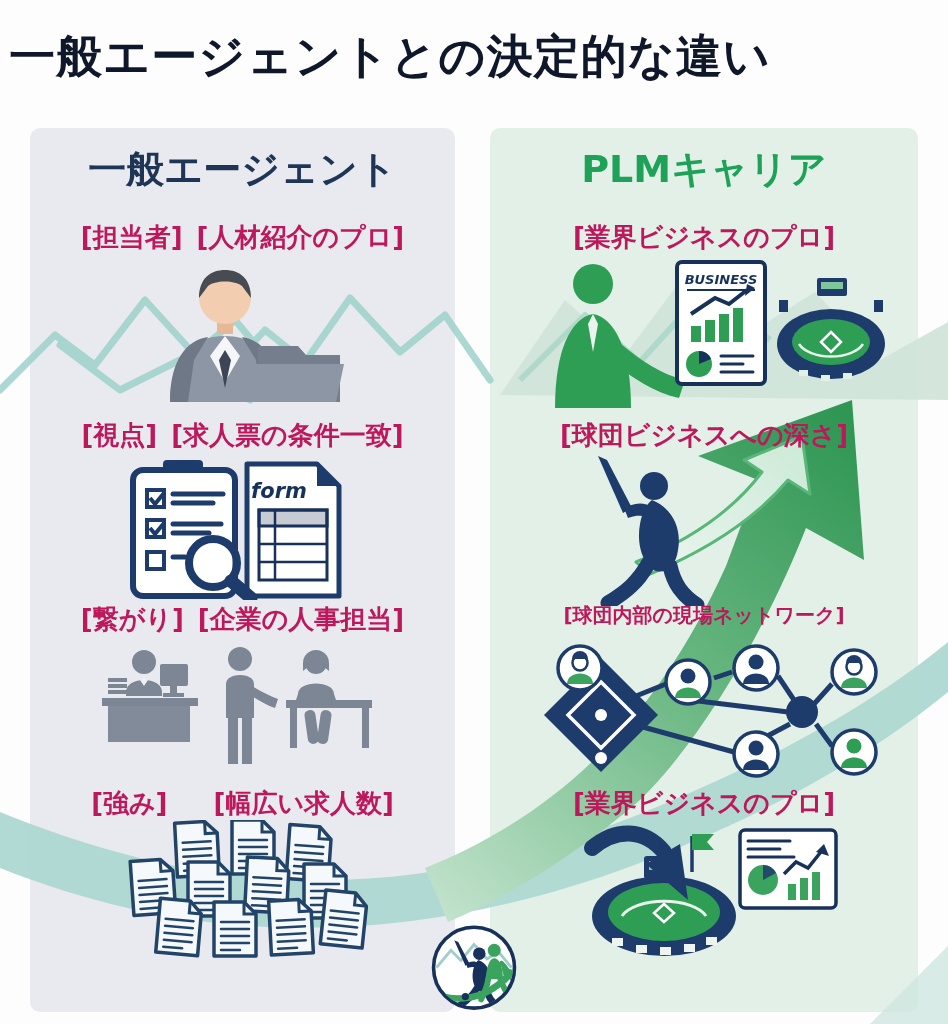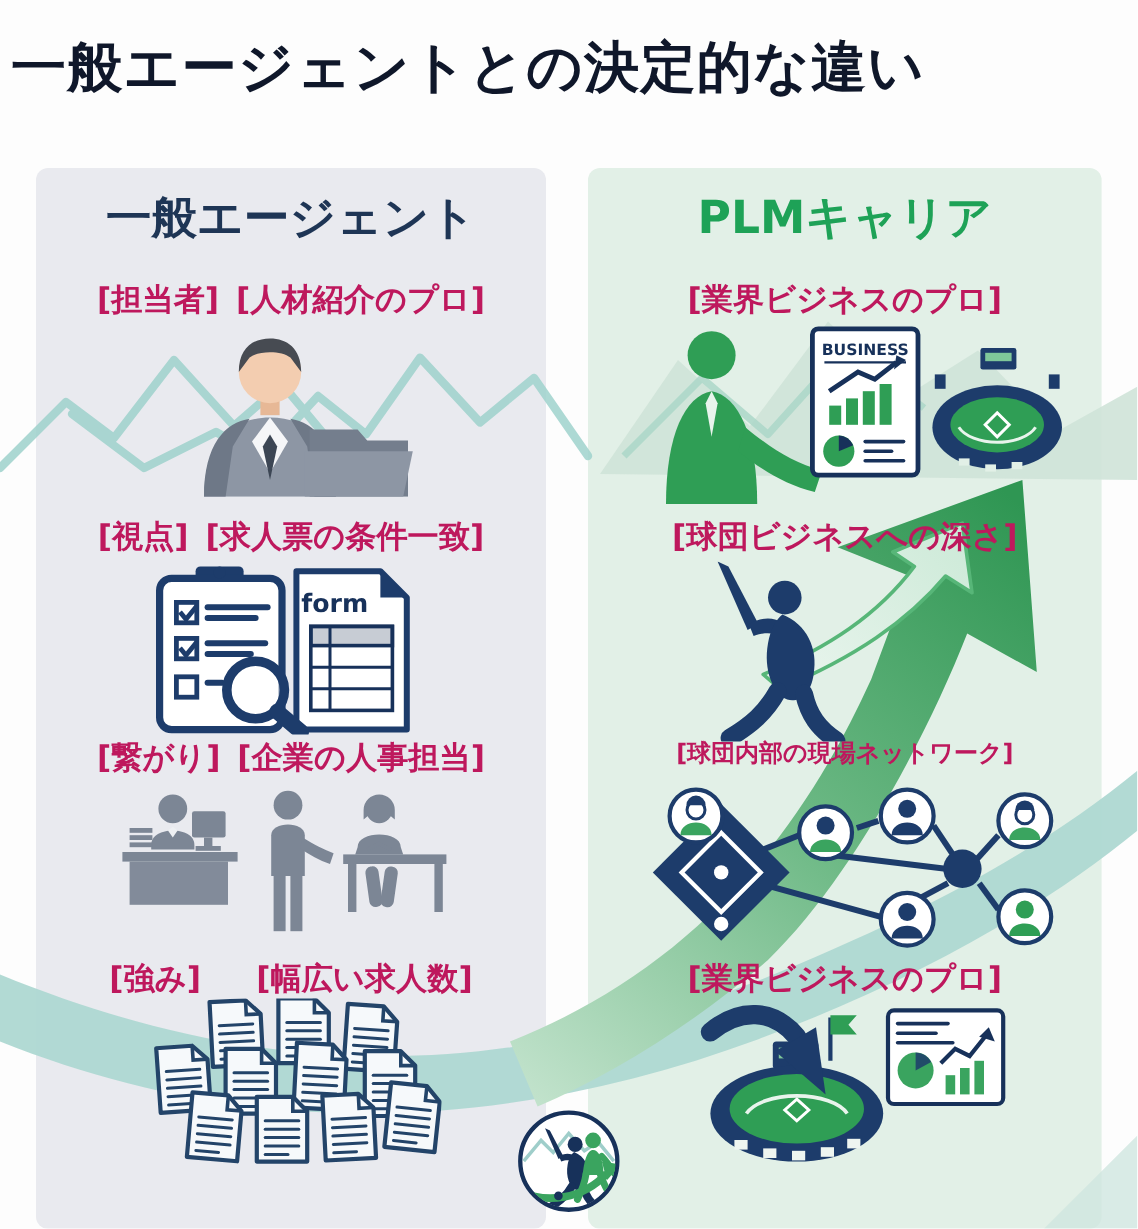--- a/index.html
+++ b/index.html
@@ -1,32 +1,32 @@
 <!DOCTYPE html>
 <html><head>
 <meta charset="utf-8">
 <style>
   html,body{margin:0;padding:0;background:#ffffff;}
   .canvas{position:relative;width:948px;height:1024px;overflow:hidden;background:#fdfdfd;
           font-family:"DejaVu Sans","Liberation Sans",sans-serif;}
   .layer{position:absolute;inset:0;pointer-events:none;}
   .title{position:absolute;top:26px;left:0;width:780px;text-align:center;
          font-size:46px;font-weight:900;color:#0f172a;letter-spacing:1px;z-index:5;}
-  .panel{position:absolute;top:140px;height:884px;border-radius:10px;z-index:1;}
+  .panel{position:absolute;top:128px;height:884px;border-radius:10px;z-index:1;}
   .panel-left{left:30px;width:425px;background:#e9eaef;}
   .panel-right{left:490px;width:428px;background:#e2f0e7;}
   .panel-hdr{position:absolute;top:16px;left:0;width:100%;text-align:center;
              font-size:38px;font-weight:900;z-index:4;}
   .hdr-navy{color:#1e3555;}
   .hdr-green{color:#1ea257;}
   .row-label{position:absolute;left:0;width:100%;text-align:center;font-weight:900;
              font-size:26px;color:#be185d;white-space:nowrap;z-index:4;}
   .row-label .tag{margin-right:14px;}
   .row-label.wide-gap .tag{margin-right:46px;text-align:right;}
-  .icon-block{position:absolute;z-index:3;}
+  .icon-block{position:absolute;z-index:3;font-style:italic;}
   svg{display:block;}
   .logo{position:absolute;left:402px;top:920px;z-index:6;}
 </style>
 </head>
 <body>
 
 <div class="canvas">
 
   <div class="title">一般エージェントとの決定的な違い</div>
 

